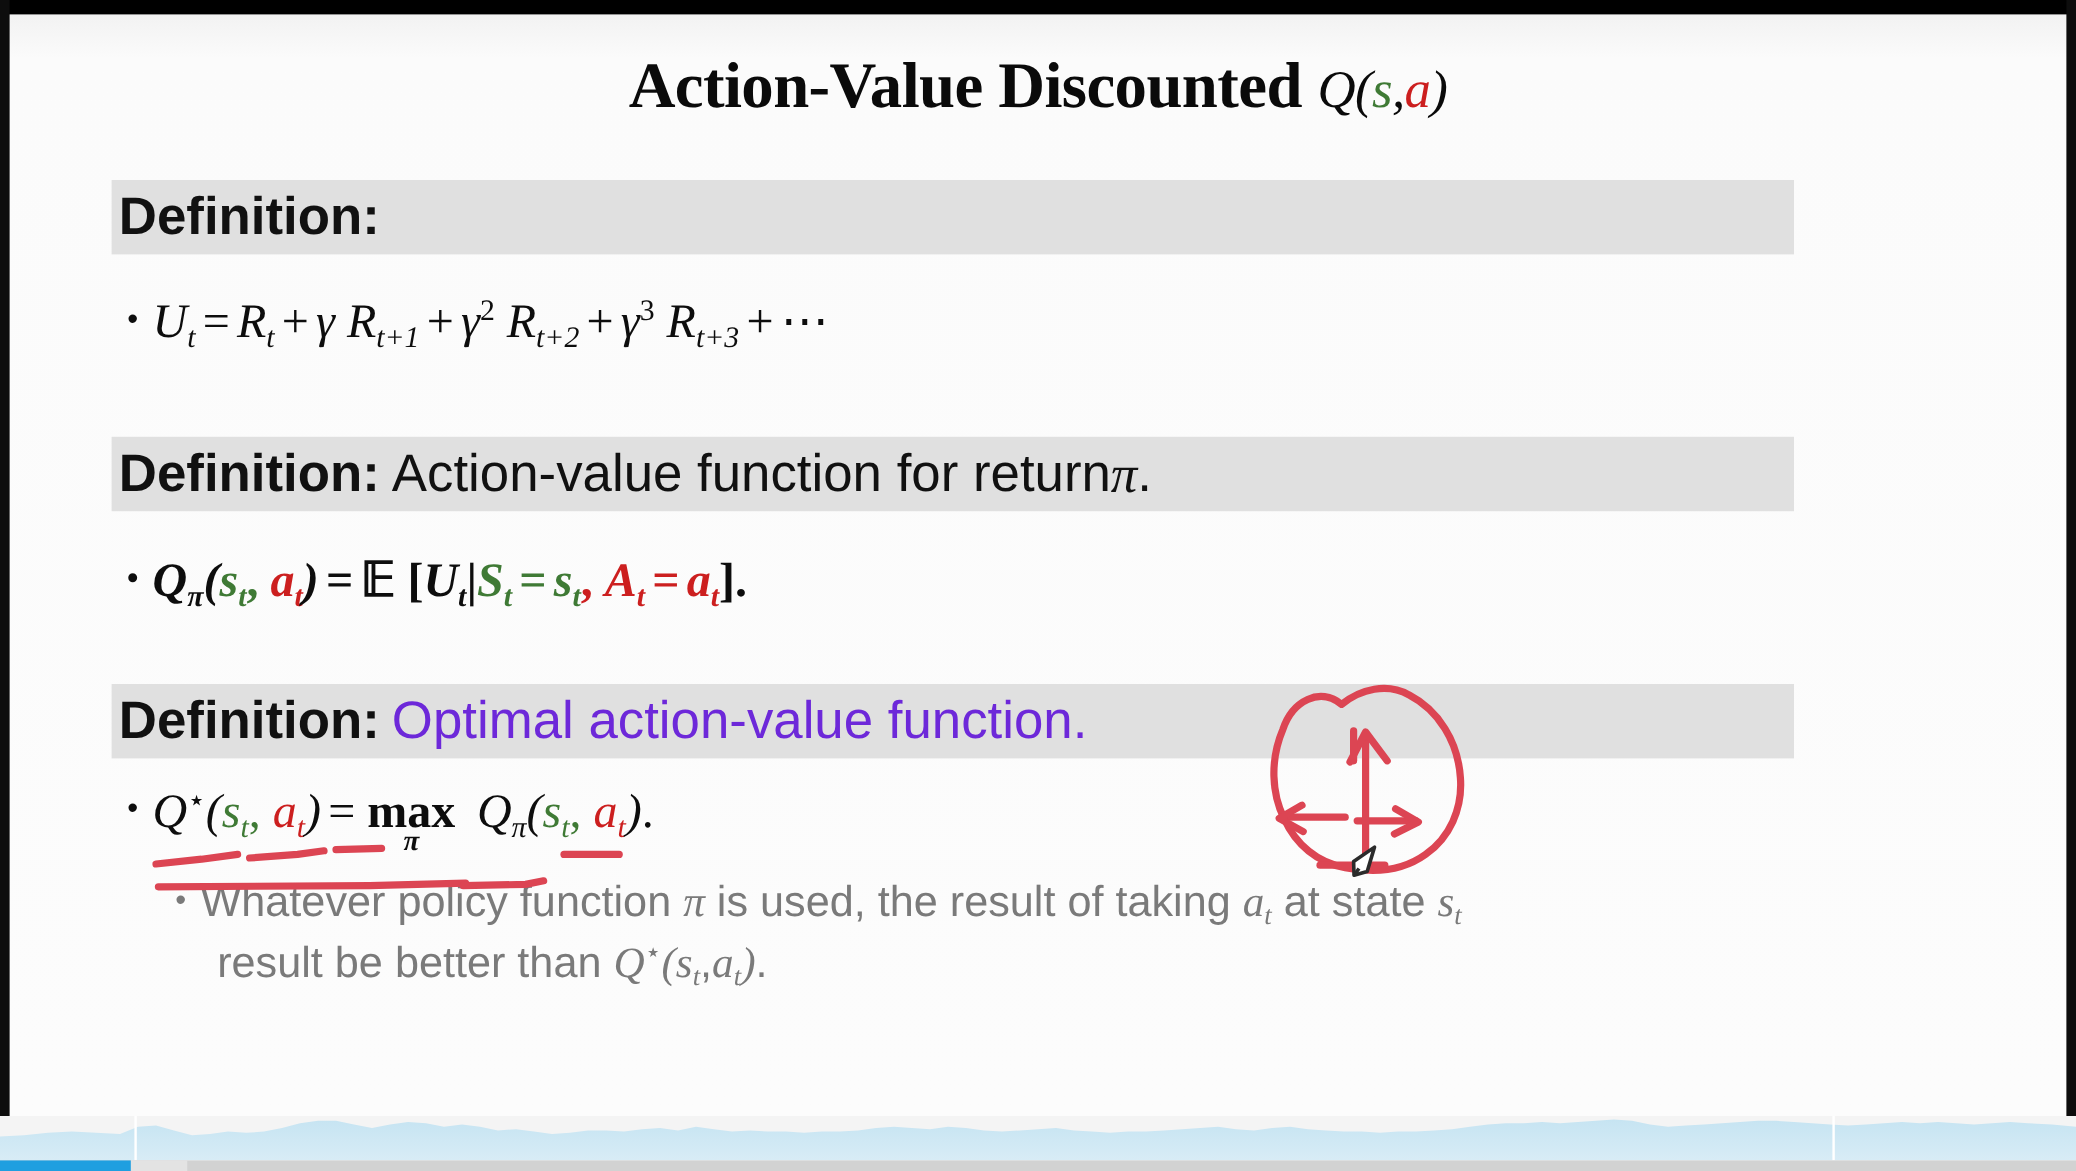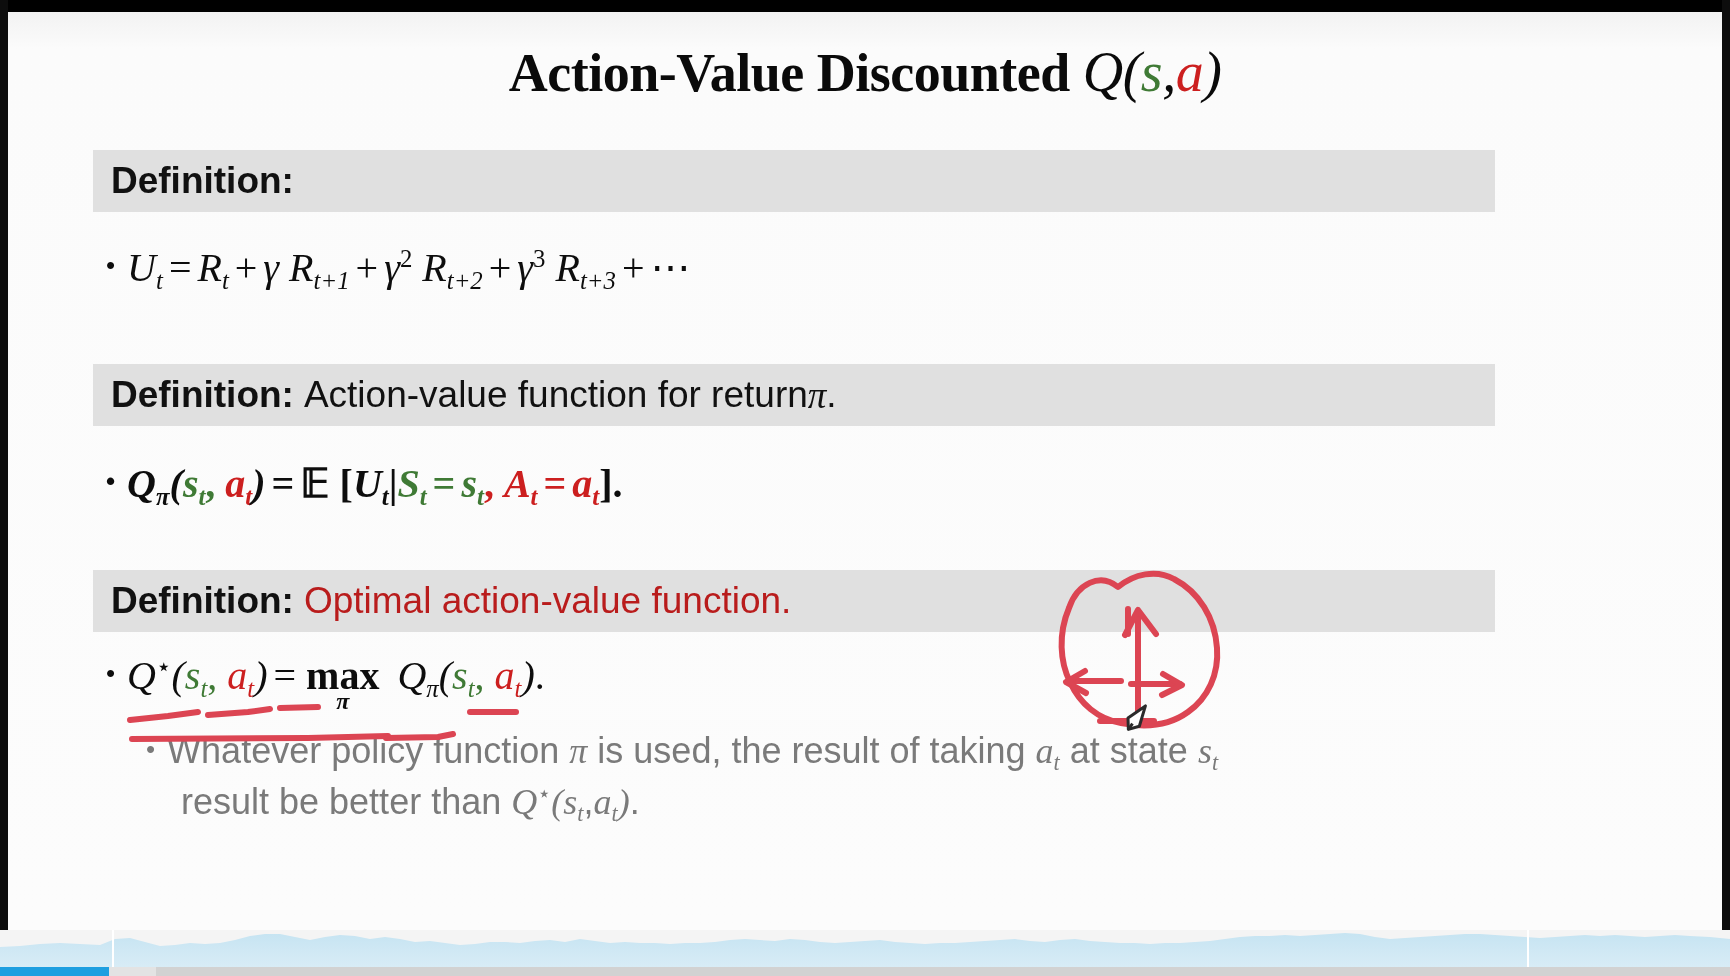--- a/index.html
+++ b/index.html
@@ -63,46 +63,46 @@
     font-weight: bold;
     font-size: 54px;
     color: #0a0a0a;
     letter-spacing: -0.5px;
     white-space: nowrap;
   }
   .title .math {
     font-family: "Liberation Serif", serif;
     font-style: italic;
     font-weight: normal;
-    font-size: 56px;
+    font-size: 44px;
     text-align: center;
   }
   .var-s { color: #3f7a35; }
   .var-a { color: #cc1f1f; }
 
   
   .defbar {
     position: absolute;
     left: 85px;
     width: 1402px;
     height: 62px;
     background: #e0e0e0;
     display: flex;
     align-items: center;
-    padding-left: 18px;
+    padding-left: 6px;
     box-sizing: border-box;
-    font-size: 37px;
+    font-size: 44px;
     color: #111;
     white-space: nowrap;
   }
   .defbar .lead {
     font-weight: bold;
     margin-right: 10px;
   }
-  .defbar .body-red { color: #b91c1c; }
+  .defbar .body-red { color: #6d28d9; }
   .defbar .mathit {
     font-family: "Liberation Serif", serif;
     font-style: italic;
   }
 
   #defbar-1 { top: 138px; }
   #defbar-2 { top: 352px; }
   #defbar-3 { top: 558px; }
 
   

